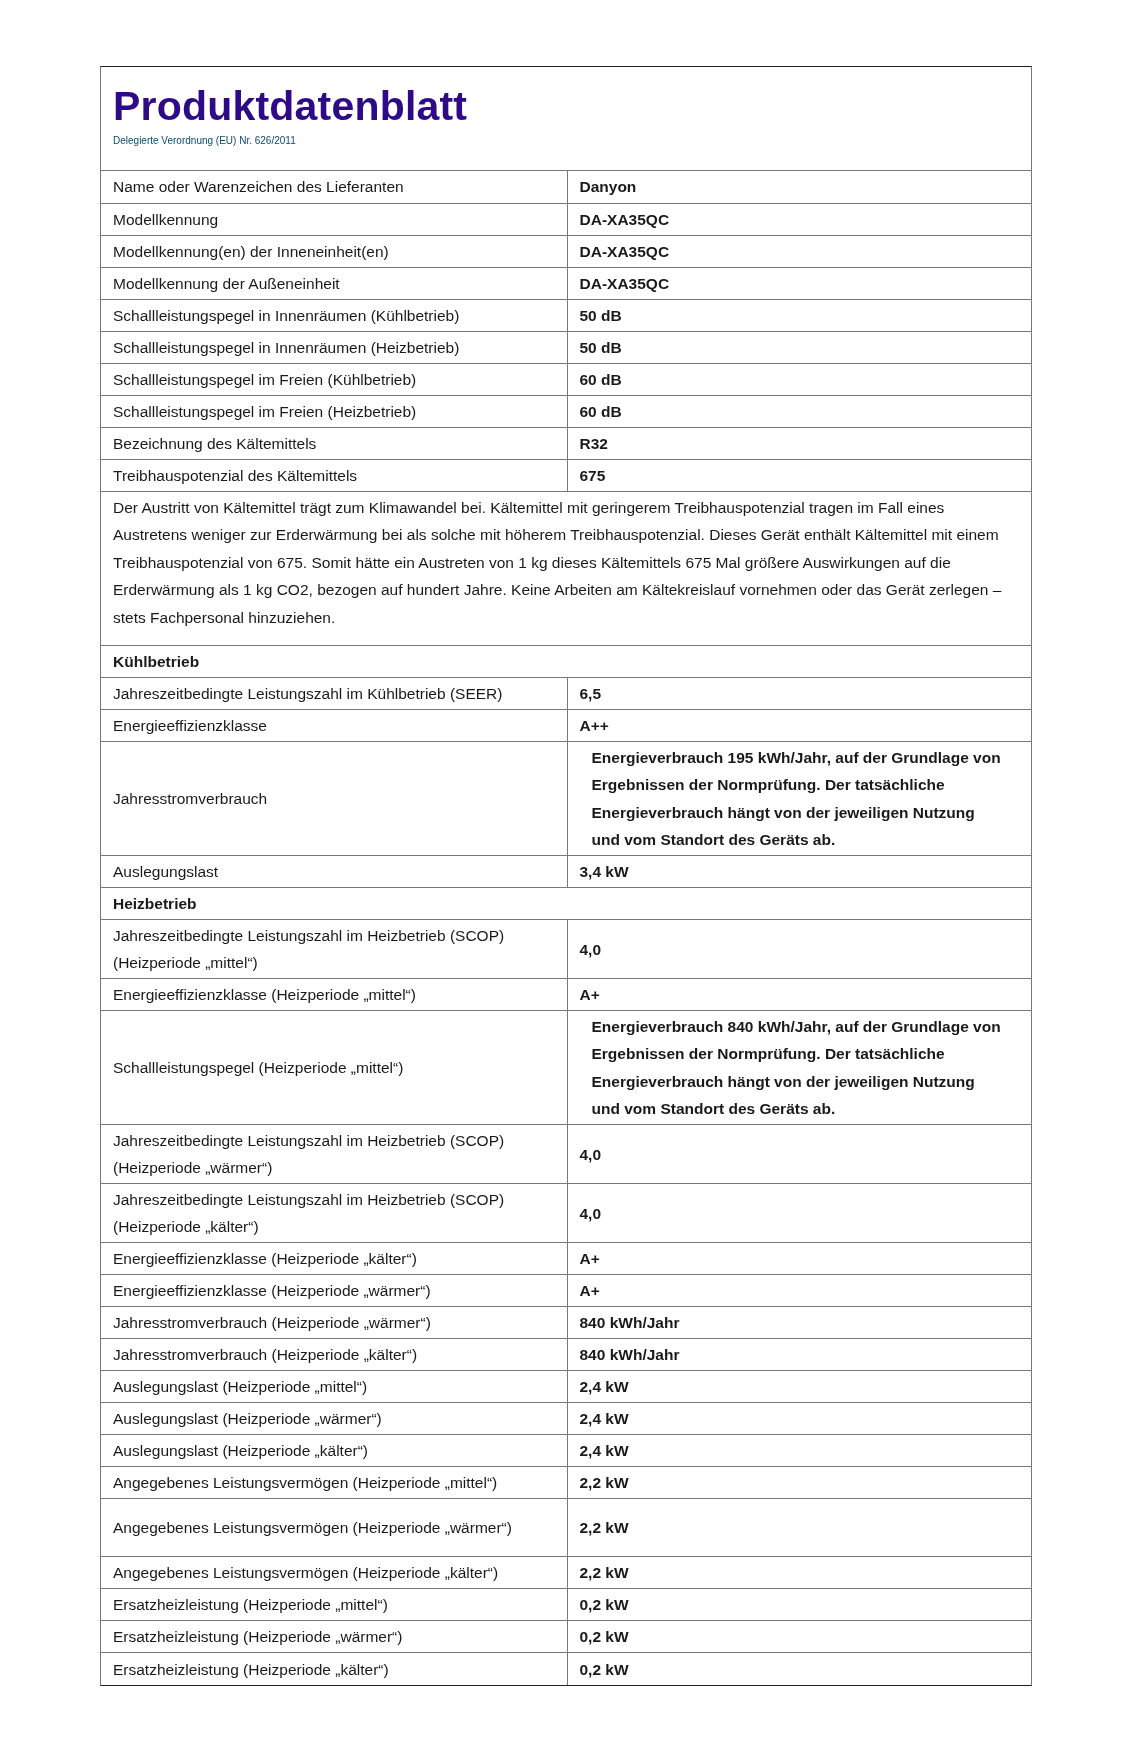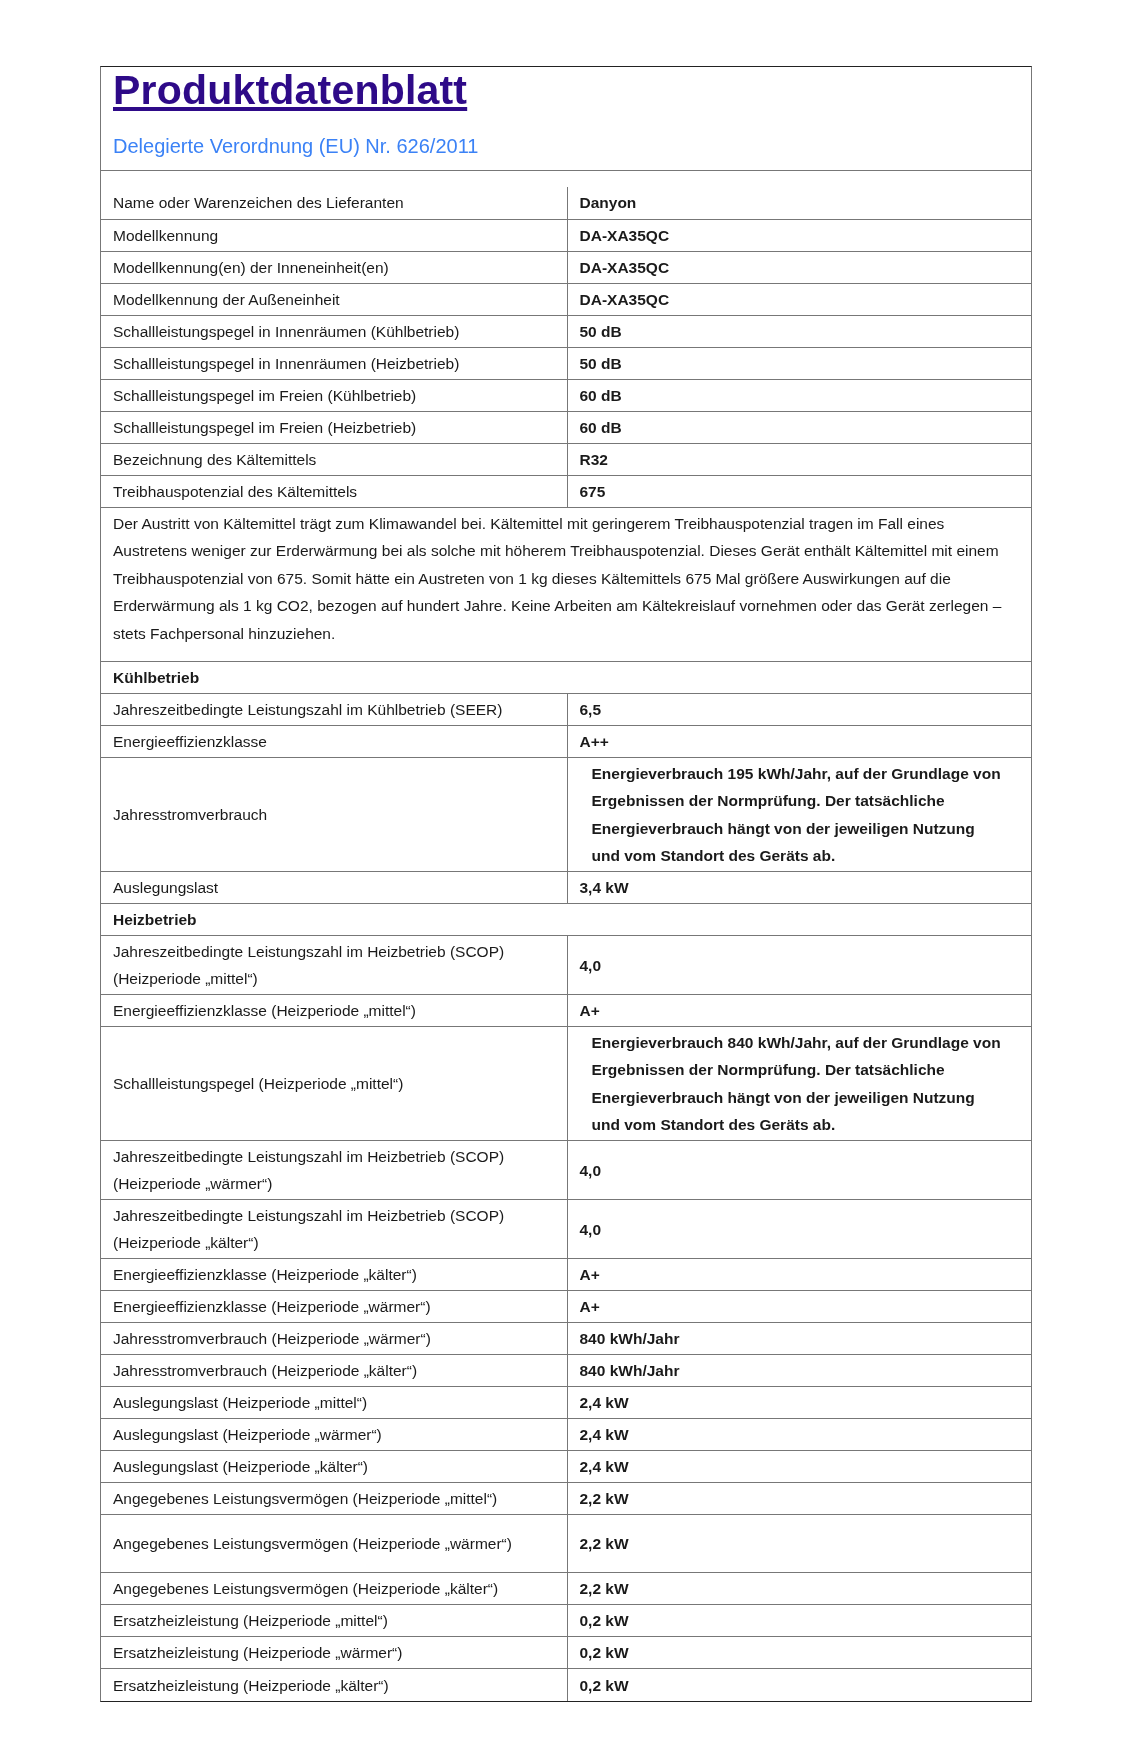--- a/index.html
+++ b/index.html
@@ -28,39 +28,37 @@
     .header {
       height: 104px;
       border-bottom: 1px solid #777;
       padding: 0 12px;
       box-sizing: border-box;
       position: relative;
     }
     .title {
       position: absolute;
       left: 12px;
-      top: 0;
+      top: 16px;
       font-size: 41px;
       font-weight: bold;
       color: #2e0a88;
       letter-spacing: 0.2px;
-      text-decoration: underline;
     }
     .subtitle {
       position: absolute;
       left: 12px;
       top: 68px;
-      font-size: 20px;
-      color: #3b82f6;
+      font-size: 10px;
+      color: #0c4a6e;
     }
     table {
       width: 100%;
       border-collapse: collapse;
       table-layout: fixed;
-      margin-top: 16px;
     }
     td {
       border-top: 1px solid #777;
       font-size: 15.5px;
       line-height: 27px;
       vertical-align: middle;
       padding: 2px 12px 2px 12px;
       box-sizing: border-box;
     }
     tr:first-child td { border-top: none; }

